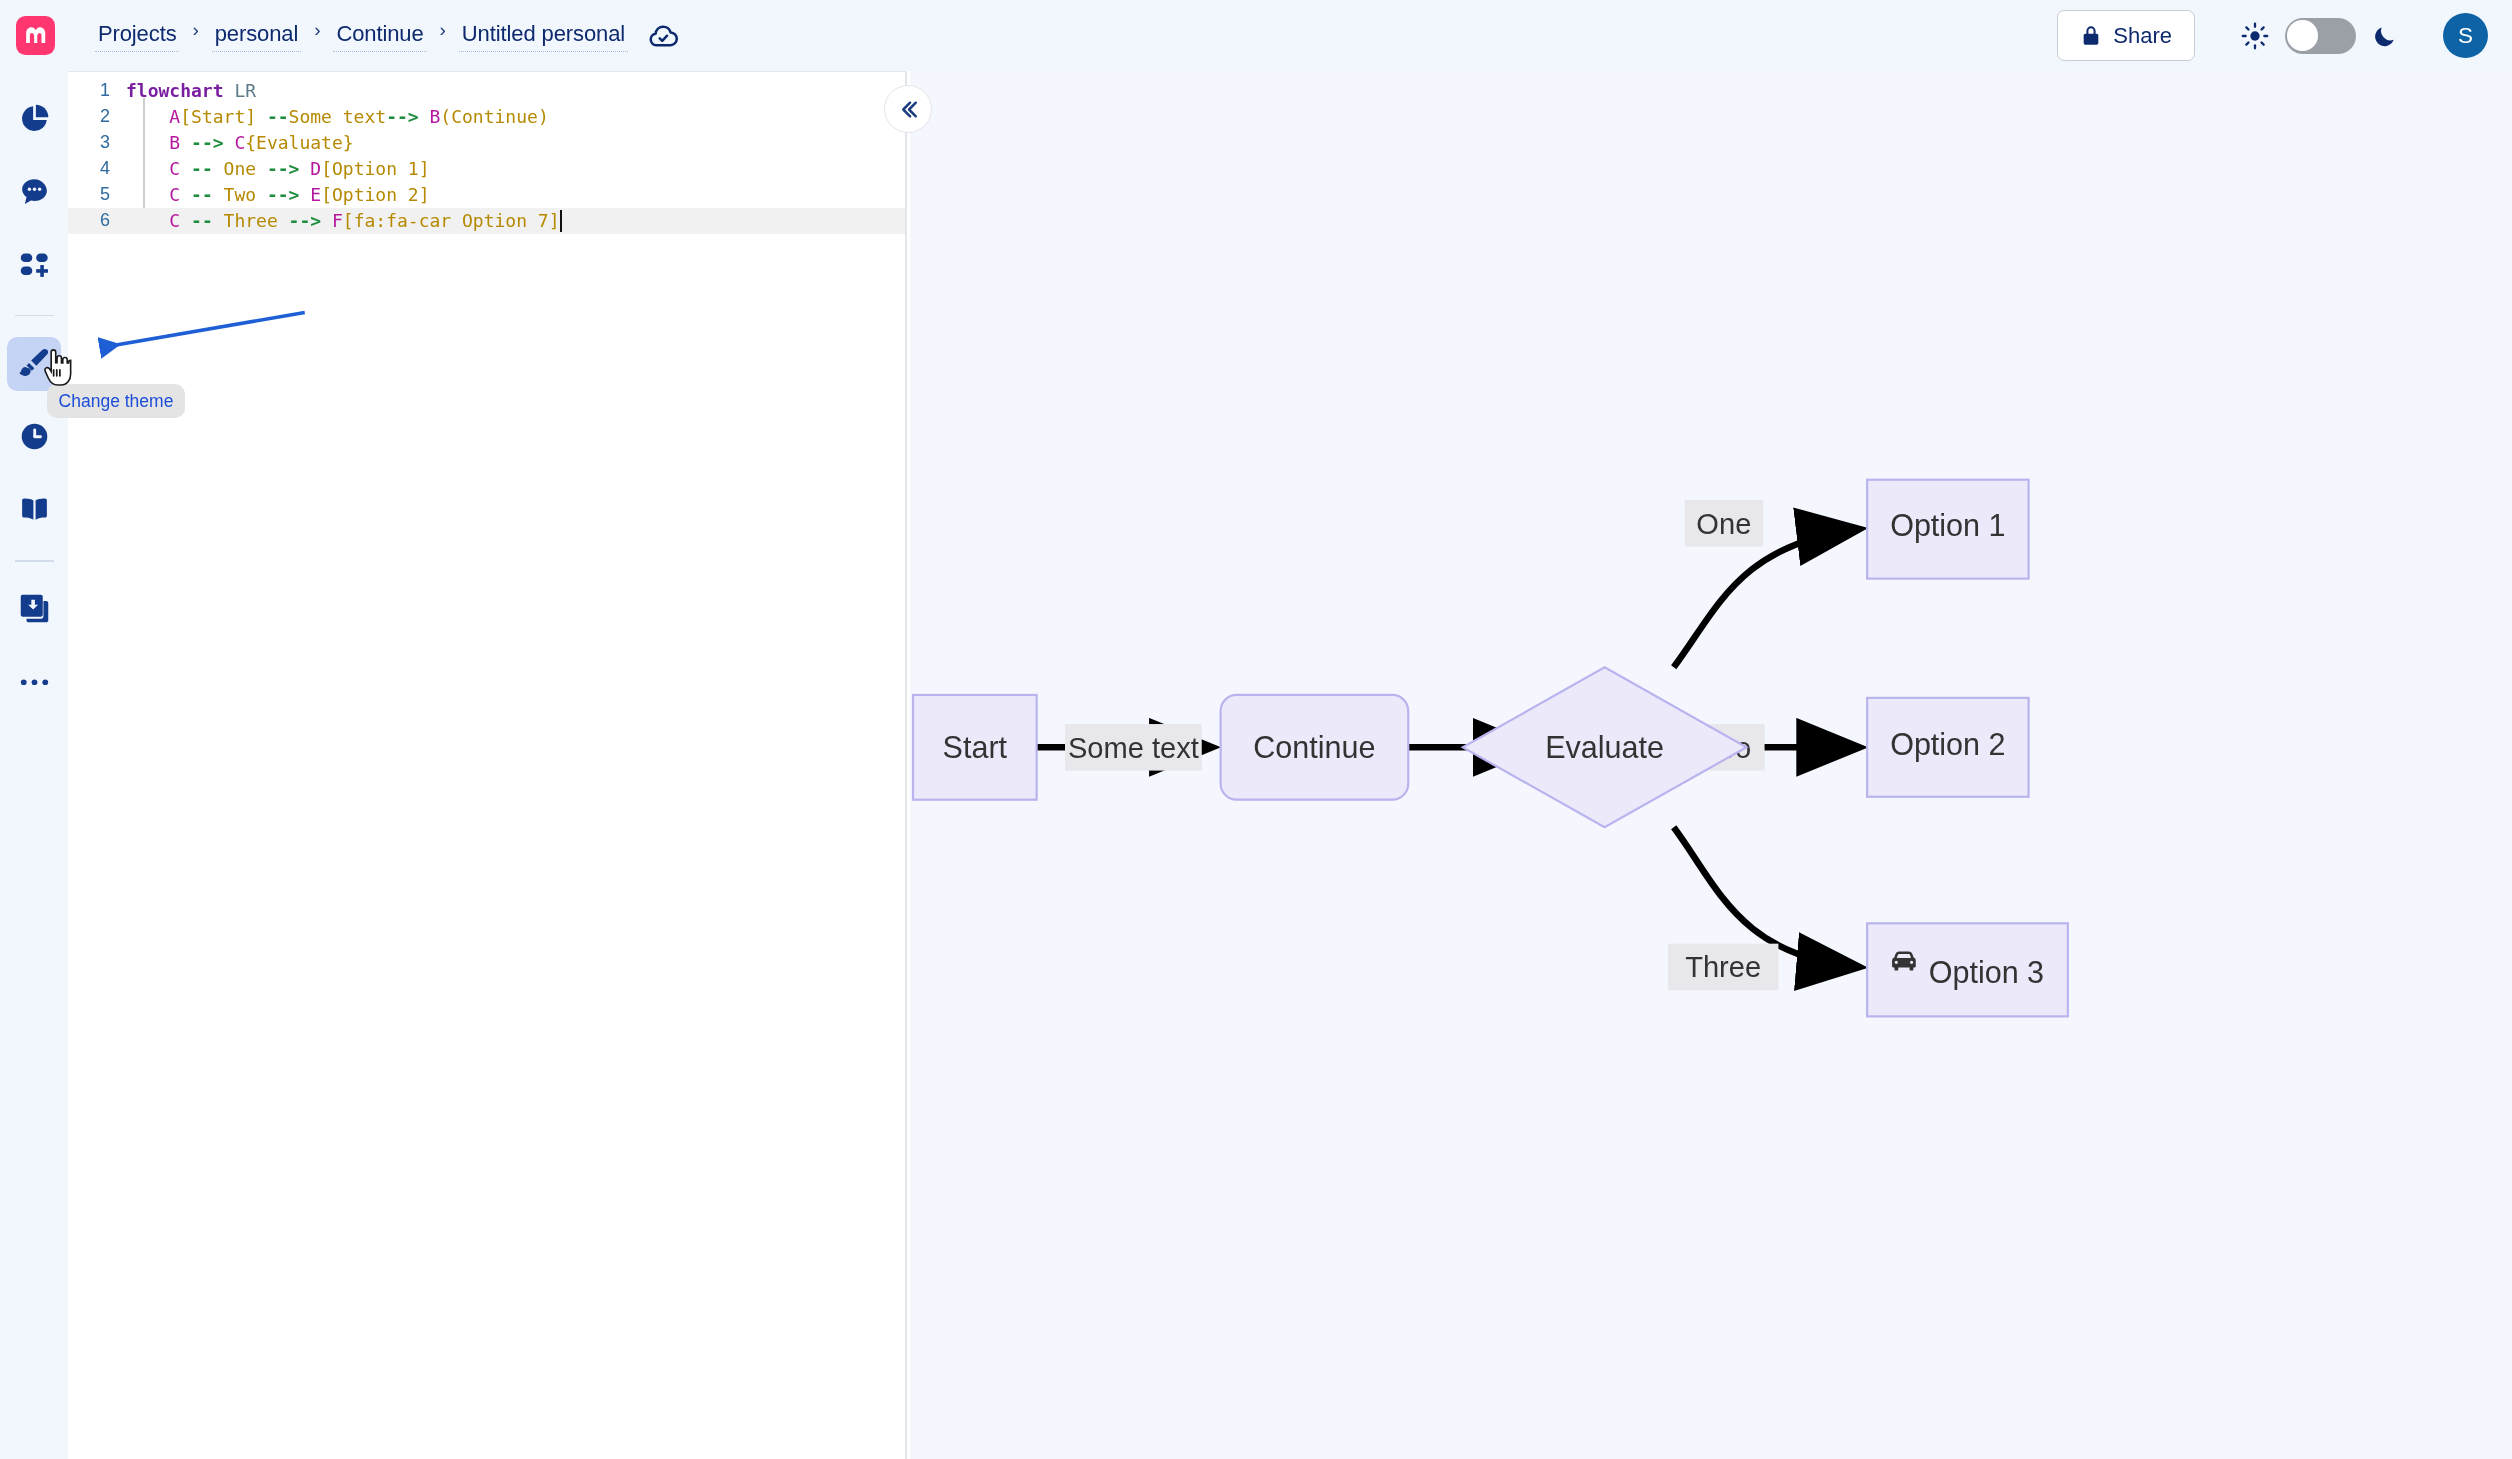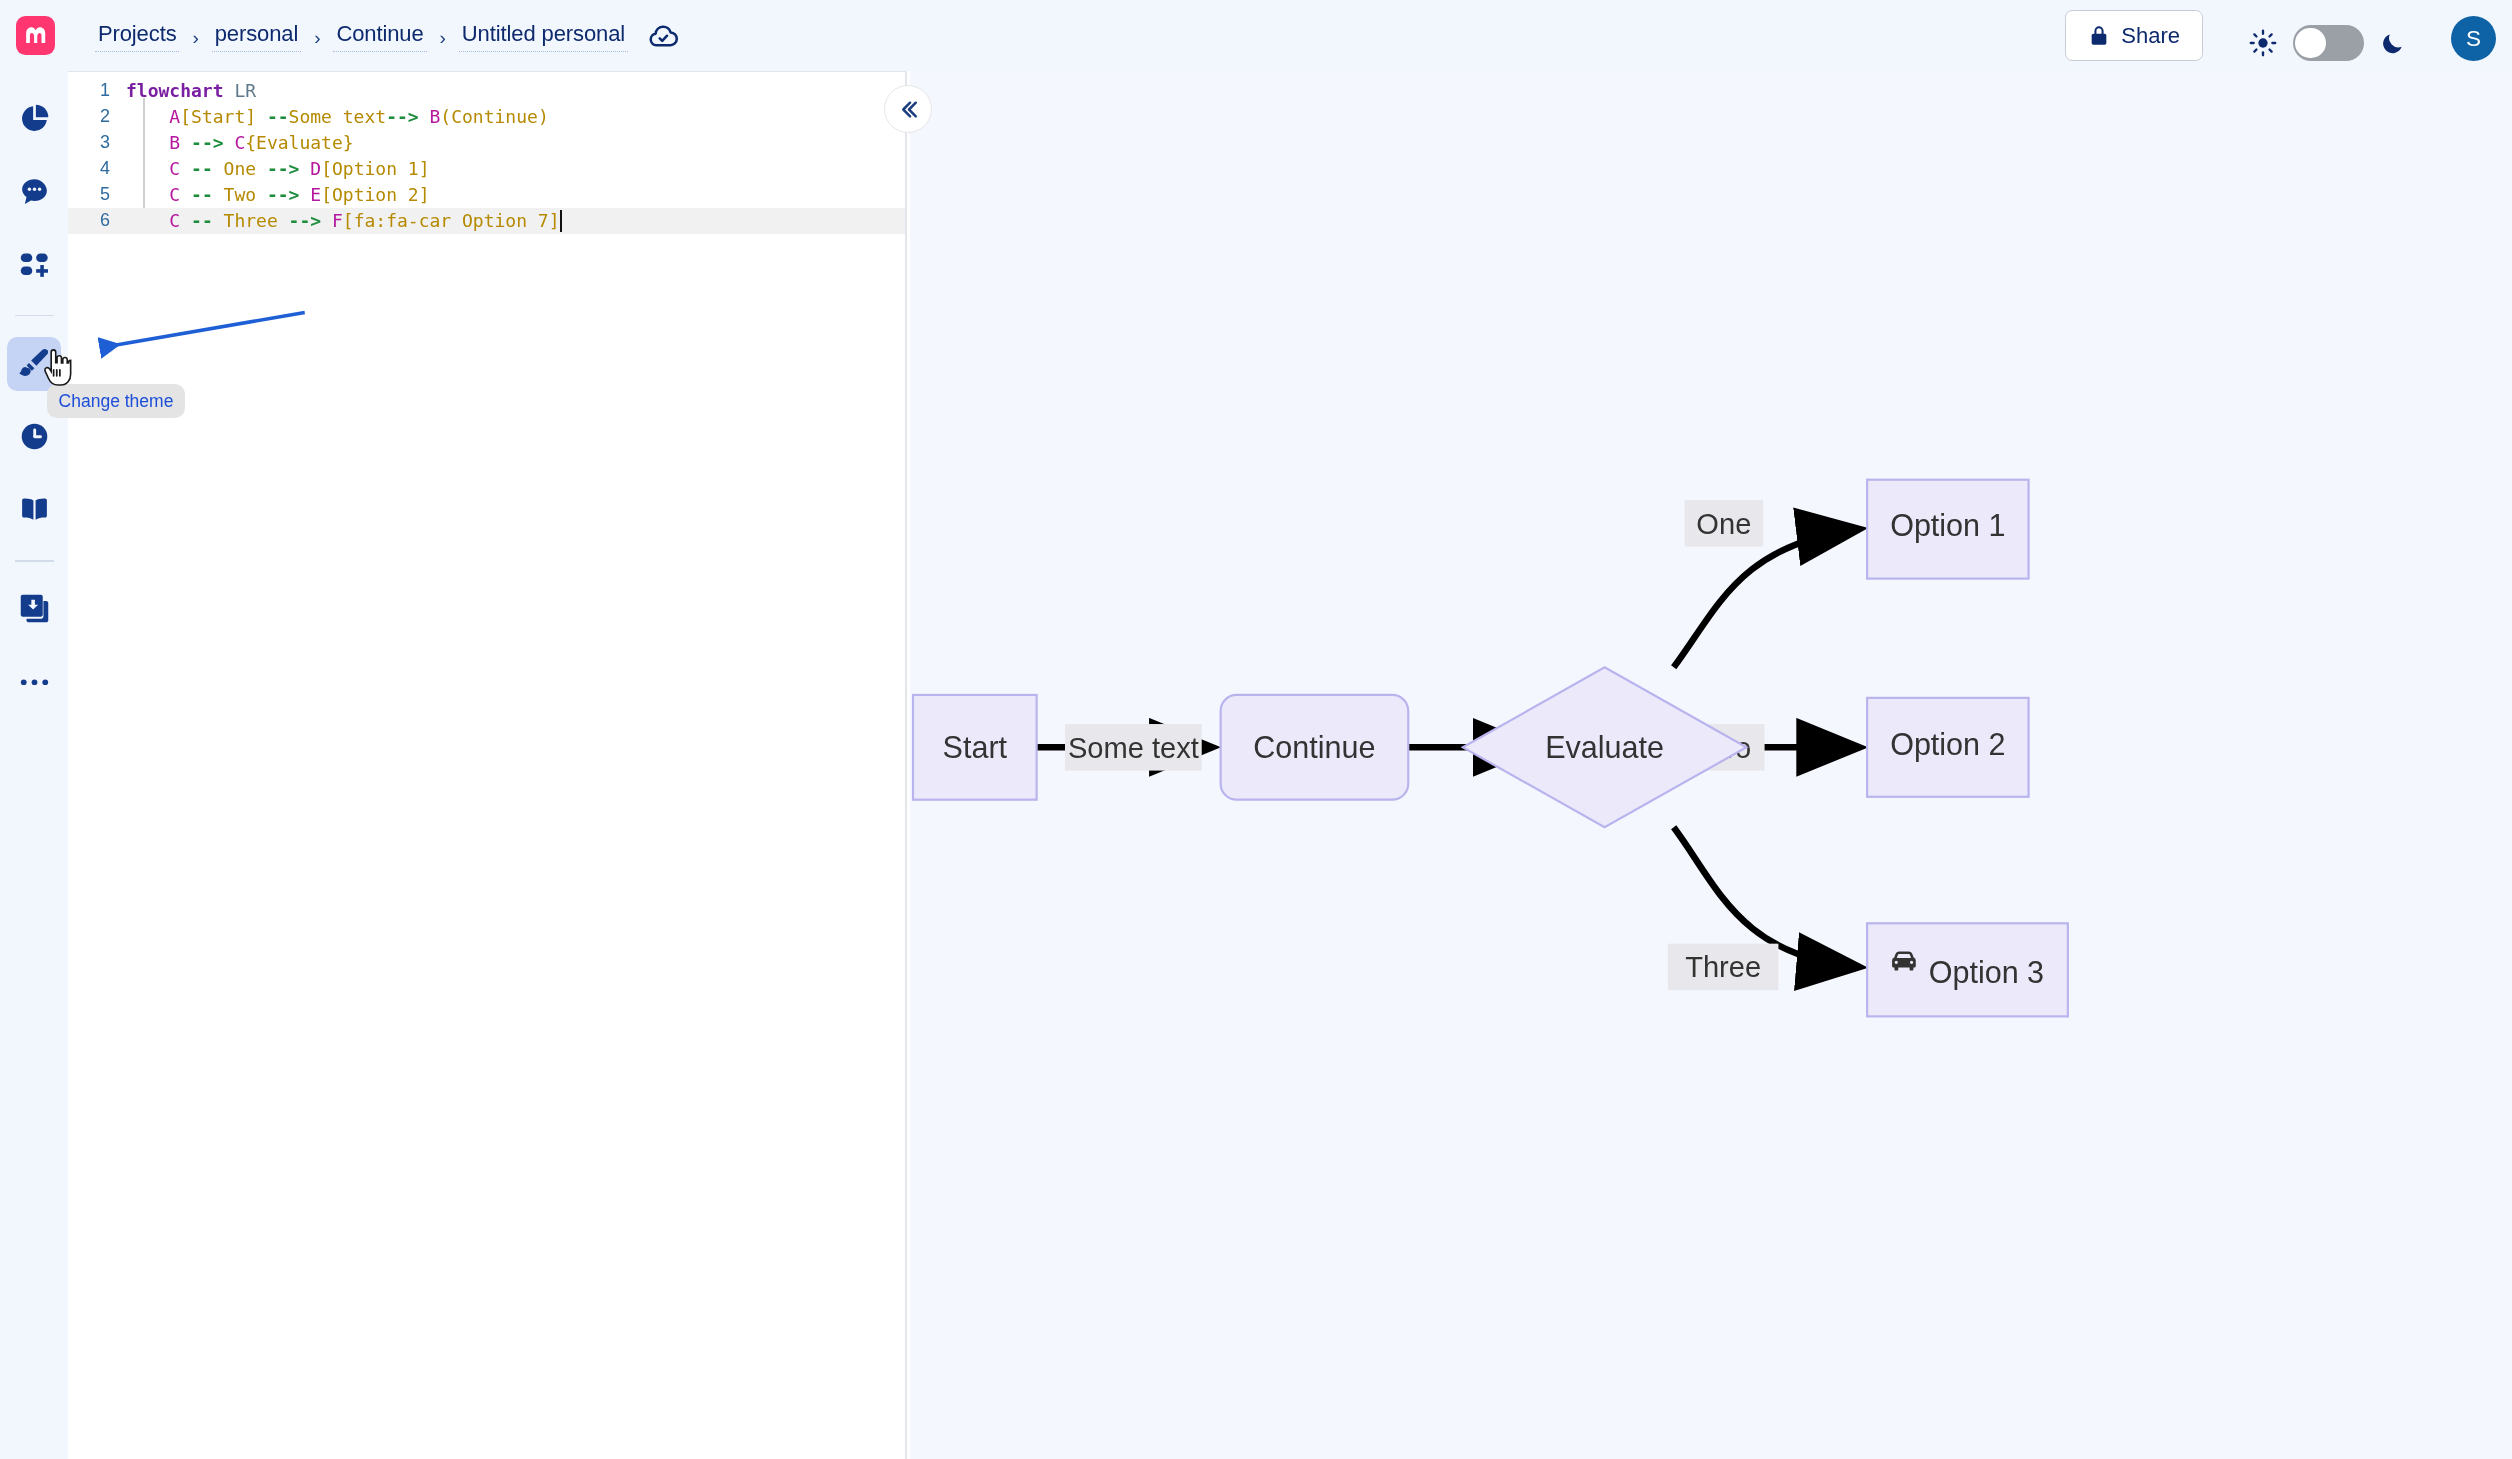--- a/index.html
+++ b/index.html
@@ -19,35 +19,35 @@
     display: flex; align-items: center;
     z-index: 30;
   }
   #logo-wrap { width: 71px; height: 71px; display: flex; align-items: center; justify-content: center; }
   .logo-sq {
     width: 39px; height: 39px; border-radius: 9.5px;
     background: #FF3670; position: relative;
   }
   .logo-sq svg { position: absolute; top: 6.5px; left: 6.5px; }
 
-  #breadcrumb { display: flex; align-items: flex-end; gap: 0px; margin-left: 24px; }
+  #breadcrumb { display: flex; align-items: flex-start; gap: 0px; margin-left: 24px; }
   .crumb {
     font-size: 22px; color: #0E2A6E; letter-spacing: -0.1px;
     padding: 1.5px 2.9px 3.6px 2.9px;
     border-bottom: 1.5px dotted #A9BDE0;
     cursor: pointer; white-space: nowrap;
   }
   .crumb.last { border-bottom: 1.5px dotted #A9BDE0; }
   .crumb-sep {
     font-size: 19px; color: #1C3D80; margin: 0 13px; padding-bottom: 2.9px;
   }
   #cloud-icon { margin-left: 20.4px; margin-top: 1.5px; display: flex; align-items: center; cursor: pointer; }
 
   #topbar-right {
-    margin-left: auto; display: flex; align-items: flex-end; gap: 15px; padding-right: 16px;
+    margin-left: auto; display: flex; align-items: center; gap: 15px; padding-right: 24px;
   }
   #share-btn {
     display: flex; align-items: center; gap: 11.6px;
     height: 51px; padding: 0 22px;
     border: 1.2px solid #C7CCD6; border-radius: 7.3px;
     background: #FFFFFF; cursor: pointer;
   }
   #share-btn .lbl { font-size: 22px; color: #0E2A6E; }
 
   #theme-toggle-group { display: flex; align-items: center; gap: 16px; margin-left: 30.5px; }

